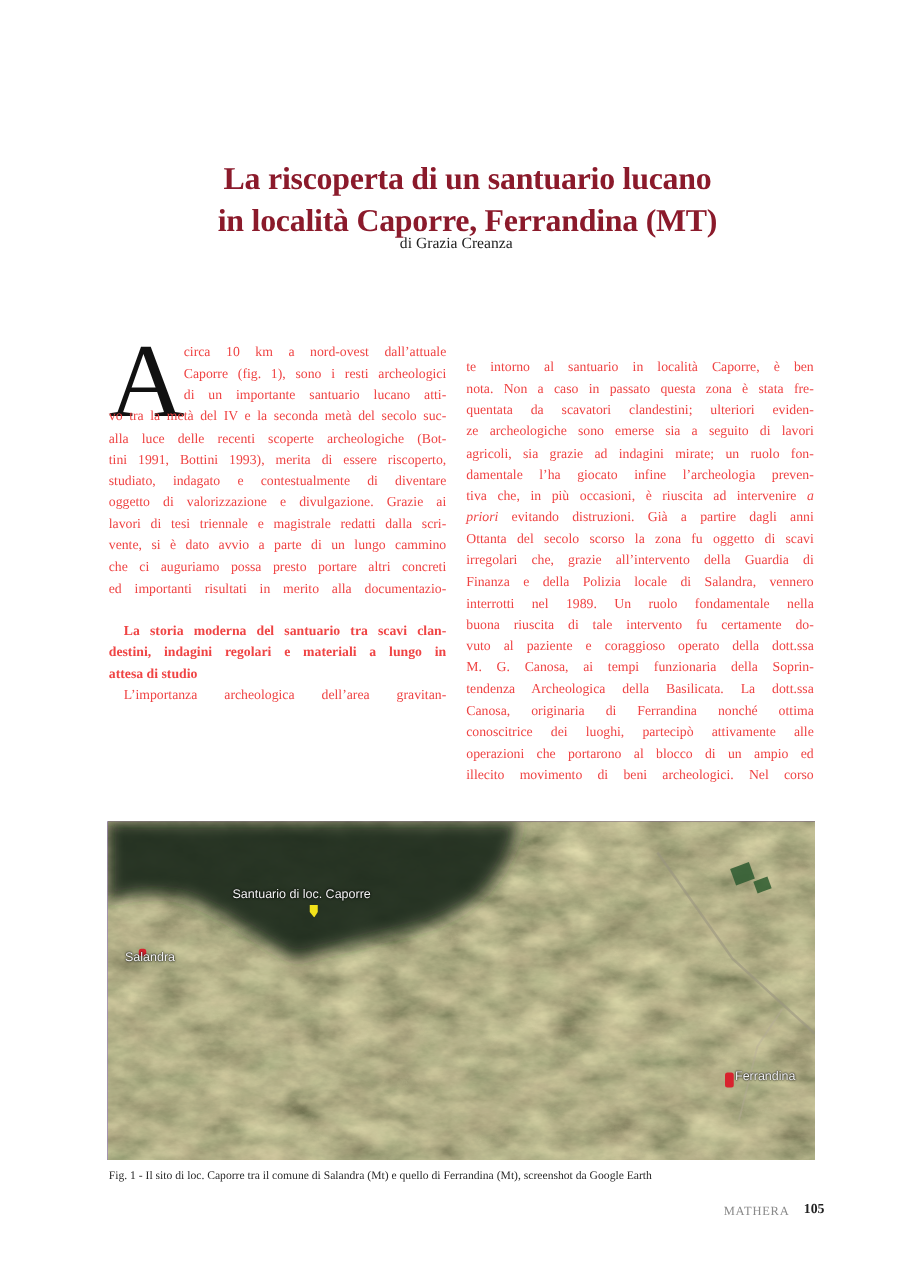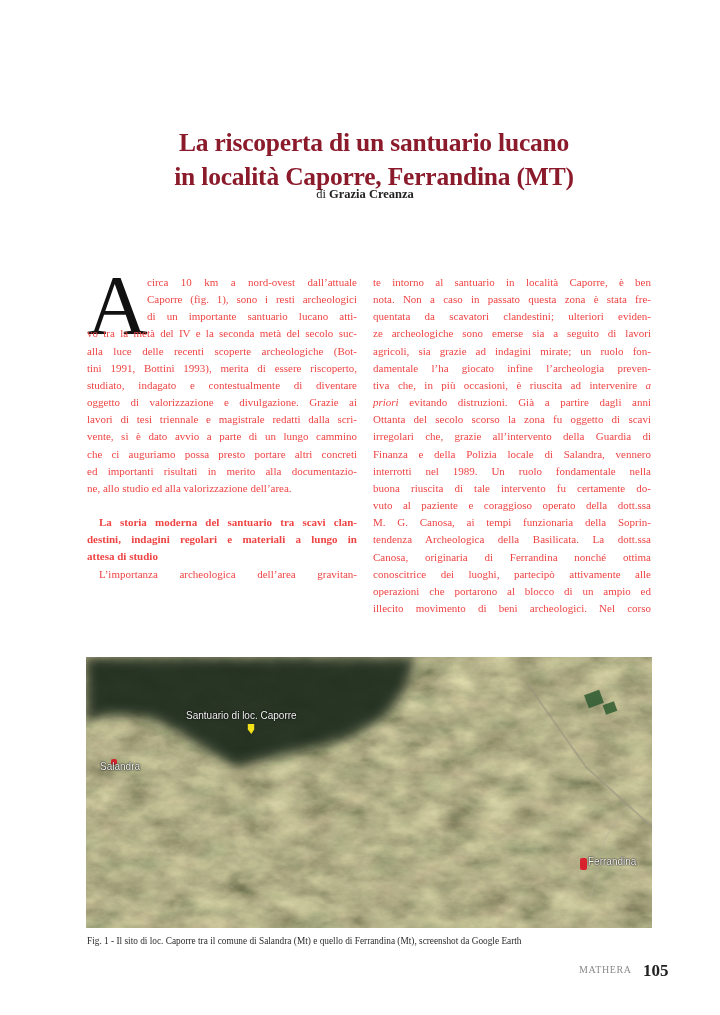--- a/index.html
+++ b/index.html
@@ -5,47 +5,47 @@
   html, body { margin: 0; padding: 0; background: #ffffff; }
   body { width: 720px; height: 1015px; position: relative; overflow: hidden;
          font-family: "Liberation Serif", "DejaVu Serif", serif; color: #1a1a1a; }
 
   .title { position: absolute; left: 0; width: 720px; top: 112px; text-align: center;
            color: #8b1a2b; font-weight: bold; font-size: 25.5px; line-height: 34px;
            letter-spacing: -0.2px; }
   .title span { display: block; }
   .byline { position: absolute; left: 0; width: 730px; top: 187px; text-align: center;
             font-size: 12.5px; color: #222; }
-  .byline b { font-weight: bold; }
+  .byline b { font-weight: normal; }
 
   .col { position: absolute; top: 274px; font-size: 11px; line-height: 17.15px;
          text-align: justify; color: #ef4444; }
   .col-left { left: 87px; width: 270px; }
-  .col-right { left: 373px; width: 278px; }
+  .col-right { left: 373px; width: 278px; margin-top: 12px; }
   .line { display: block; white-space: nowrap; text-align-last: justify; text-align: justify; }
   .line.last { text-align-last: left; }
   .dropcap { position: absolute; left: 87px; top: 268px; font-size: 84px; line-height: 76px;
              font-family: "Liberation Serif", serif; color: #111; }
   .indented { padding-left: 60px; }
   .subhead { font-weight: bold; }
   .gap { display: block; height: 17px; }
   em { font-style: italic; }
 
   .map { position: absolute; left: 86px; top: 657px; width: 566px; height: 271px;
          overflow: hidden; background: #4c1d95; }
   .map svg { display: block; }
   .map-label { position: absolute; font-family: "Liberation Sans", "DejaVu Sans", sans-serif;
                color: #f4f4f4; font-size: 10px; text-shadow: 0 0 2px #000, 0 0 1px #000; white-space: nowrap; }
   .pin-yellow { position: absolute; width: 8px; height: 10px; background: #f2e21a;
                 clip-path: polygon(10% 0, 90% 0, 90% 55%, 55% 100%, 10% 55%); }
   .pin-red { position: absolute; width: 7px; height: 12px; background: #d8232e; border-radius: 2px; }
 
   .caption { position: absolute; left: 87px; top: 936px; font-size: 9.3px; color: #2a2a2a; white-space: nowrap; }
   .footer-mag { position: absolute; left: 579px; top: 964px; font-size: 10px; letter-spacing: 0.6px; color: #8a8a8a; }
-  .footer-page { position: absolute; left: 643px; top: 961px; font-size: 17px; font-weight: bold; color: #222; }
+  .footer-page { position: absolute; left: 643px; top: 961px; font-size: 11px; font-weight: bold; color: #222; }
 </style>
 </head>
 <body>
 
 <h1 class="title" style="margin:14px;">
   <span>La riscoperta di un santuario lucano</span>
   <span>in località Caporre, Ferrandina (MT)</span>
 </h1>
 <div class="byline">
   <span>di</span>
@@ -60,21 +60,20 @@
   <span class="line indented">di un importante santuario lucano atti-</span>
   <span class="line">vo tra la metà del IV e la seconda metà del secolo suc-</span>
   <span class="line">alla luce delle recenti scoperte archeologiche (Bot-</span>
   <span class="line">tini 1991, Bottini 1993), merita di essere riscoperto,</span>
   <span class="line">studiato, indagato e contestualmente di diventare</span>
   <span class="line">oggetto di valorizzazione e divulgazione. Grazie ai</span>
   <span class="line">lavori di tesi triennale e magistrale redatti dalla scri-</span>
   <span class="line">vente, si è dato avvio a parte di un lungo cammino</span>
   <span class="line">che ci auguriamo possa presto portare altri concreti</span>
   <span class="line">ed importanti risultati in merito alla documentazio-</span>
-  <span class="line last">ne, allo studio ed alla valorizzazione dell’area.</span>
   <span class="gap"></span>
   <span class="line subhead" style="padding-left:12px;">La storia moderna del santuario tra scavi clan-</span>
   <span class="line subhead">destini, indagini regolari e materiali a lungo in</span>
   <span class="line subhead last">attesa di studio</span>
   <span class="line" style="padding-left:12px;">L’importanza archeologica dell’area gravitan-</span>
 </div>
 
 <div class="col col-right">
   <span class="line">te intorno al santuario in località Caporre, è ben</span>
   <span class="line">nota. Non a caso in passato questa zona è stata fre-</span>

